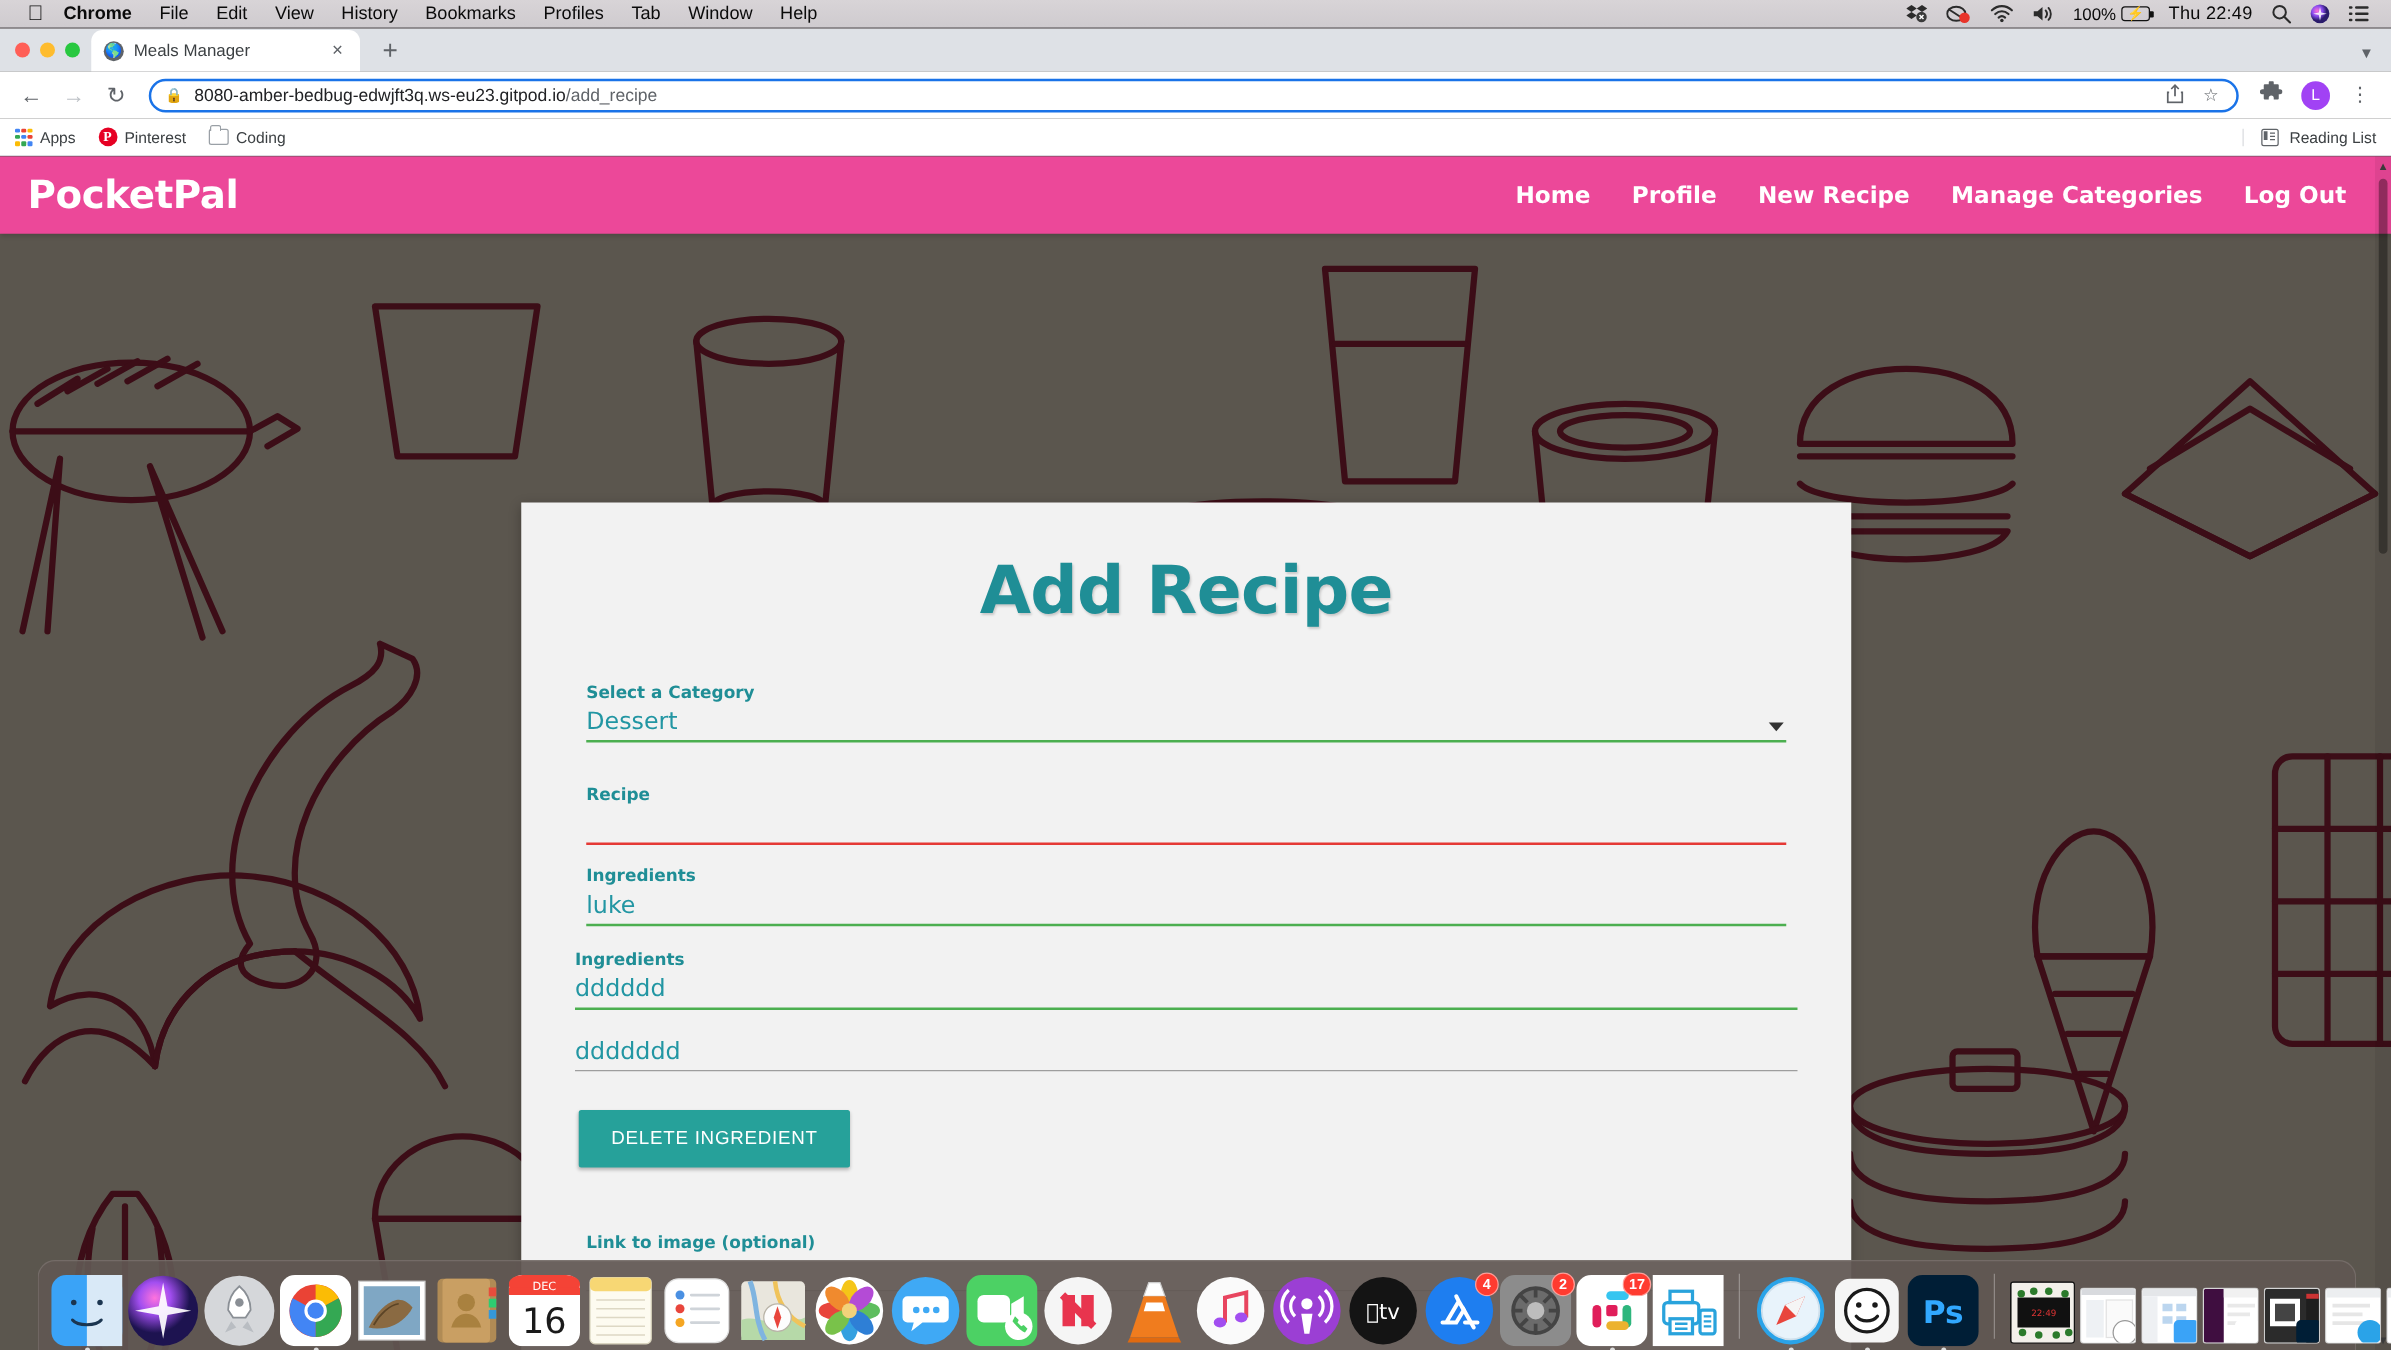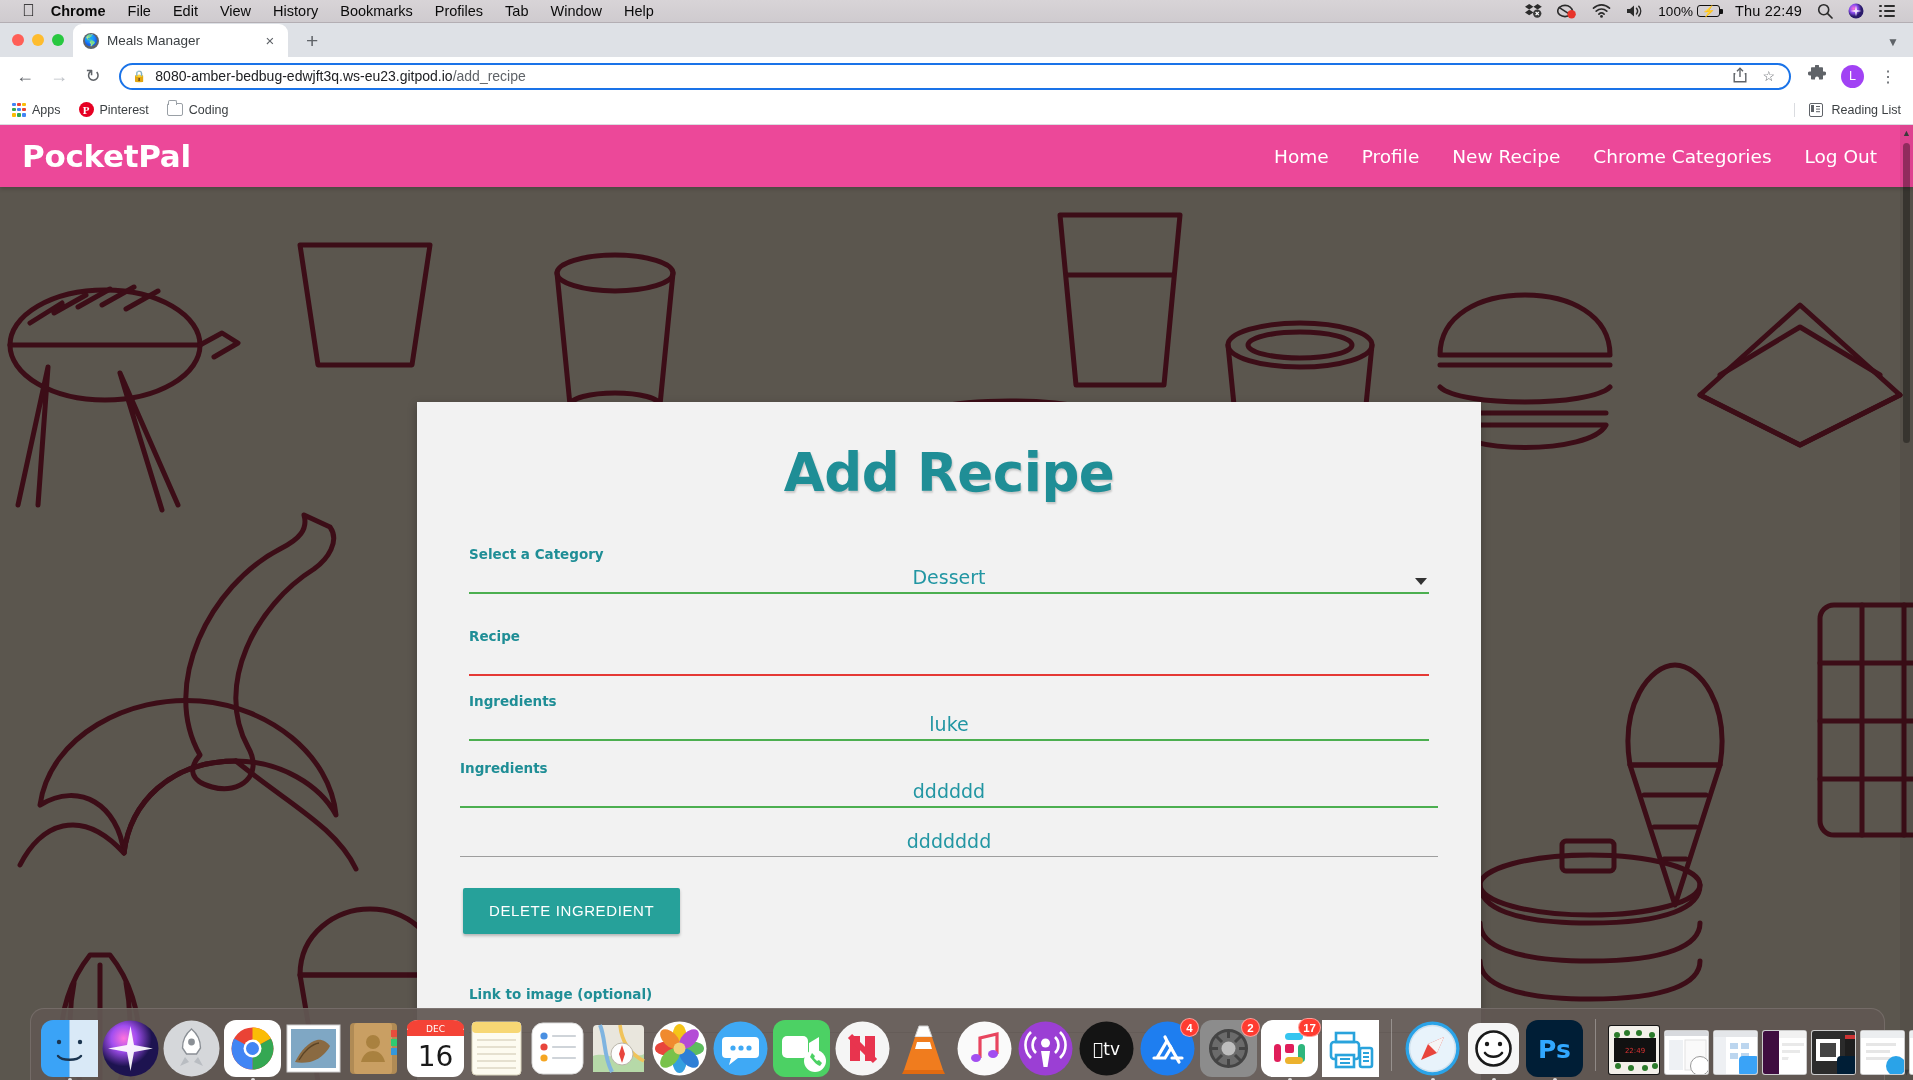--- a/index.html
+++ b/index.html
@@ -107,41 +107,41 @@
   .foodbg svg { position:absolute; top:0; left:0; width: 1913px; height: 955px; }
 
   
   .navbar {
     position: relative; z-index: 3; height: 62px; background: #ec4899;
     display: flex; align-items: center; padding: 0 22px;
     box-shadow: 0 2px 4px rgba(0,0,0,.18);
   }
   .brand { color: #fff; font-size: 31px; font-weight: bold; letter-spacing: -0.3px; font-family: "DejaVu Sans", sans-serif; }
   .navlinks { margin-left: auto; display: flex; align-items: center; gap: 33px; padding-right: 14px; }
-  .navlinks a { color: #fff; font-size: 18.5px; font-weight: normal; text-decoration: none; white-space: nowrap;
+  .navlinks a { color: #fff; font-size: 18.5px; font-weight: bold; text-decoration: none; white-space: nowrap;
                 font-family: "DejaVu Sans", sans-serif; }
 
   
   .card {
     position: absolute; left: 417px; top: 277px; width: 1064px; height: 680px;
     background: #f2f2f2; z-index: 2;
     box-shadow: 0 3px 9px rgba(0,0,0,.28);
     padding: 0 28px;
   }
   .page-title {
     text-align: center; color: #1f8e96; font-size: 53px; font-weight: bold;
     padding-top: 40px; letter-spacing: -0.5px; font-family: "DejaVu Sans", sans-serif;
     text-shadow: 1px 2px 2px rgba(0,0,0,.18);
   }
 
   .field { position: relative; margin: 0 24px; }
   .flabel { color: #1f8e96; font-size: 13.5px; font-weight: bold; font-family: "DejaVu Sans", sans-serif; }
   .finput {
     font-size: 19px; color: #2296a3; height: 30px; line-height: 30px;
-    font-family: "DejaVu Sans", sans-serif; white-space: nowrap; overflow: hidden; text-align: center;
+    font-family: "DejaVu Sans", sans-serif; white-space: nowrap; overflow: hidden;
   }
   .uline { height: 2px; width: 100%; }
   .uline.green { background: #4caf50; }
   .uline.red { background: #e53935; }
   .uline.gray { height: 1px; background: #9e9e9e; }
   .caret { position: absolute; right: 2px; bottom: 9px; width: 0; height: 0;
            border-left: 6px solid transparent; border-right: 6px solid transparent;
            border-top: 7px solid #333; }
 
   .btnrow { display: flex; gap: 26px; margin: 0 24px; }
@@ -448,21 +448,21 @@
           </g>
         </svg>
       </div>
 
       <div class="navbar">
         <span class="brand">PocketPal</span>
         <div class="navlinks">
           <a href="#">Home</a>
           <a href="#">Profile</a>
           <a href="#">New Recipe</a>
-          <a href="#">Chrome Categories</a>
+          <a href="#">Manage Categories</a>
           <a href="#">Log Out</a>
         </div>
       </div>
 
       <div class="card">
         <div class="page-title">Add Recipe</div>
 
         <div class="field" style="margin-top:43px;">
           <div class="flabel">Select a Category</div>
           <div class="finput">Dessert</div>

